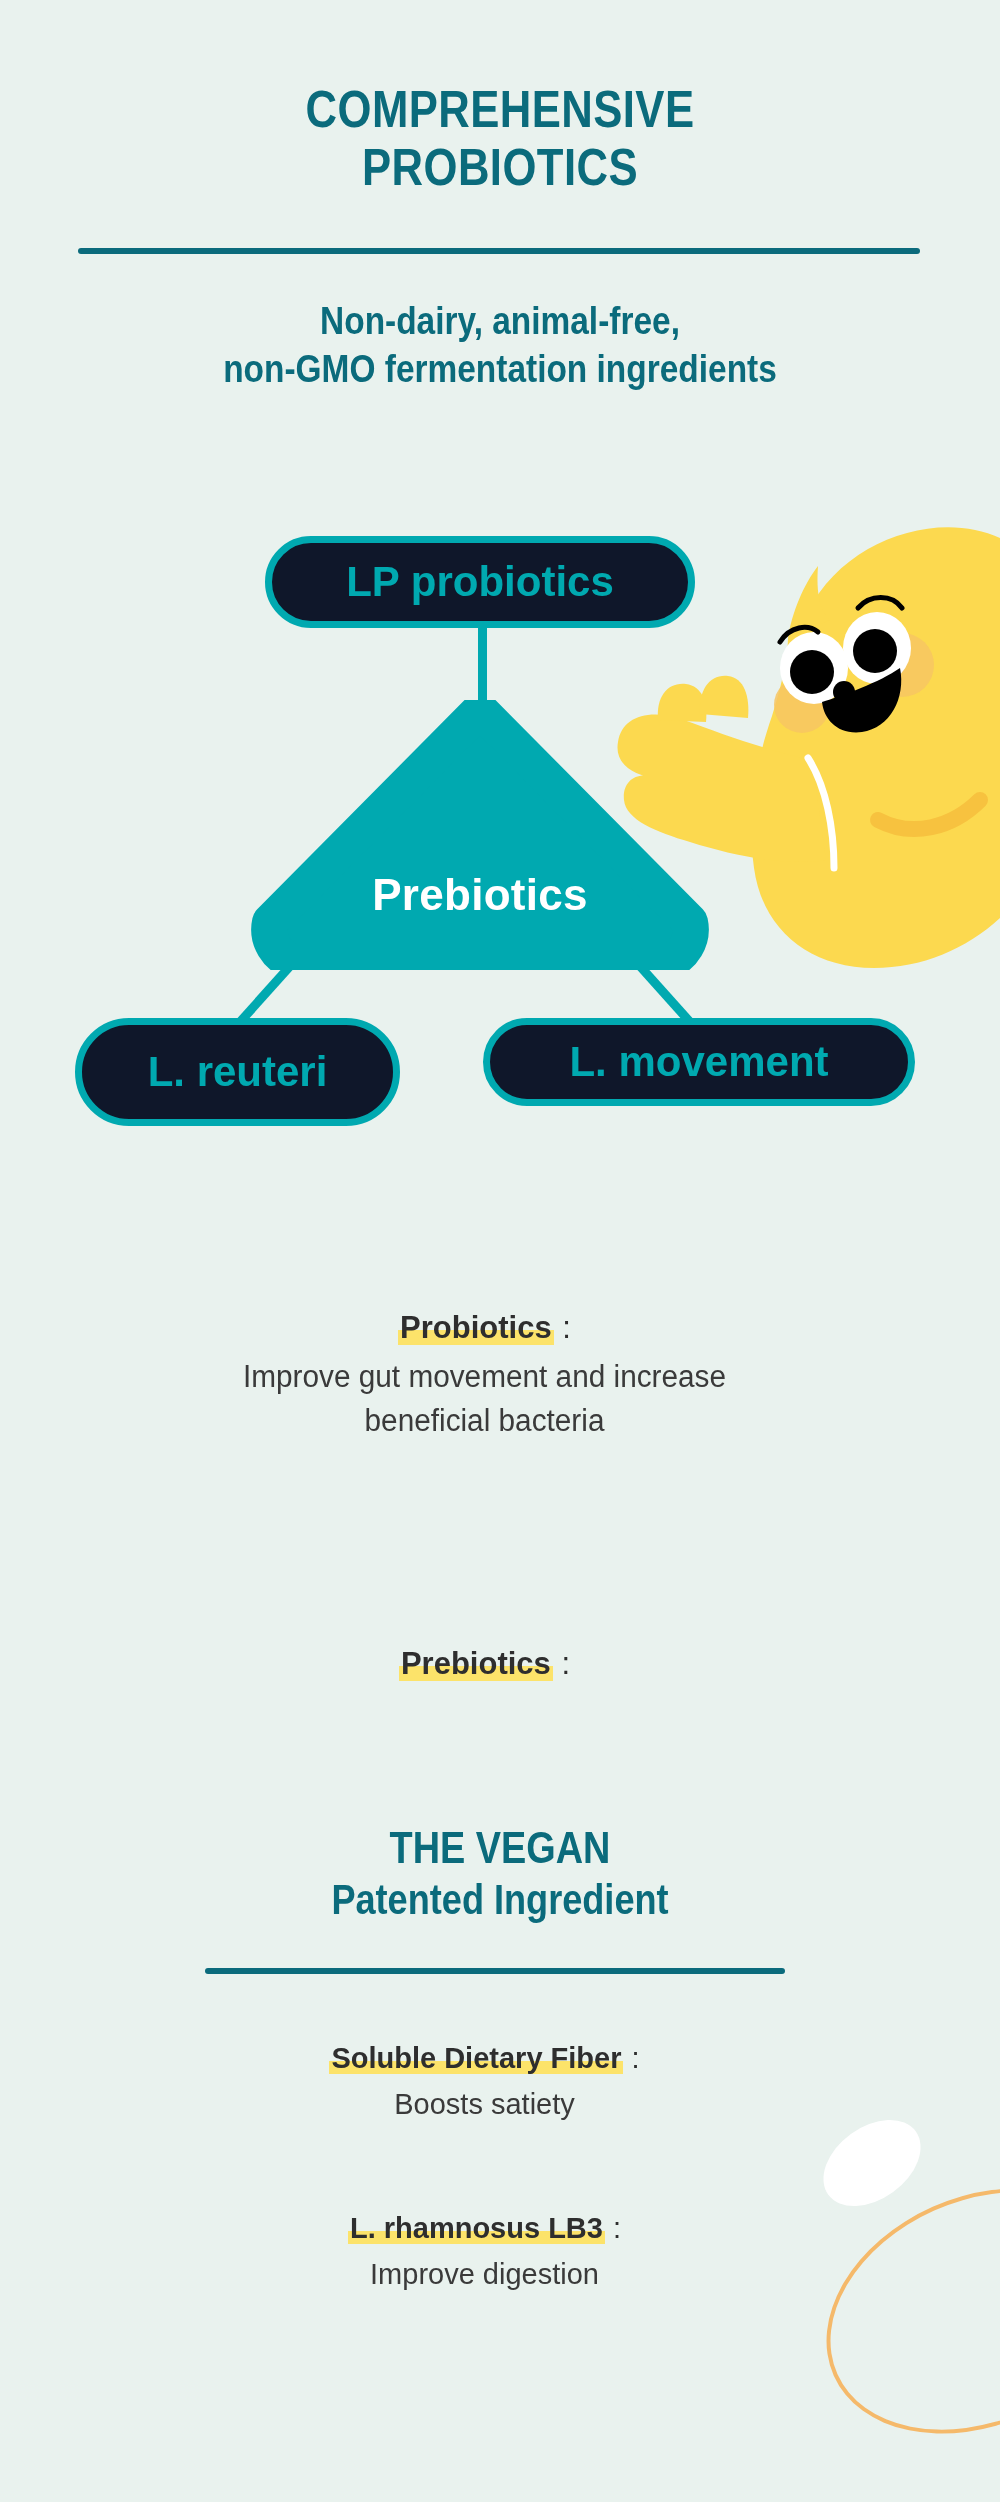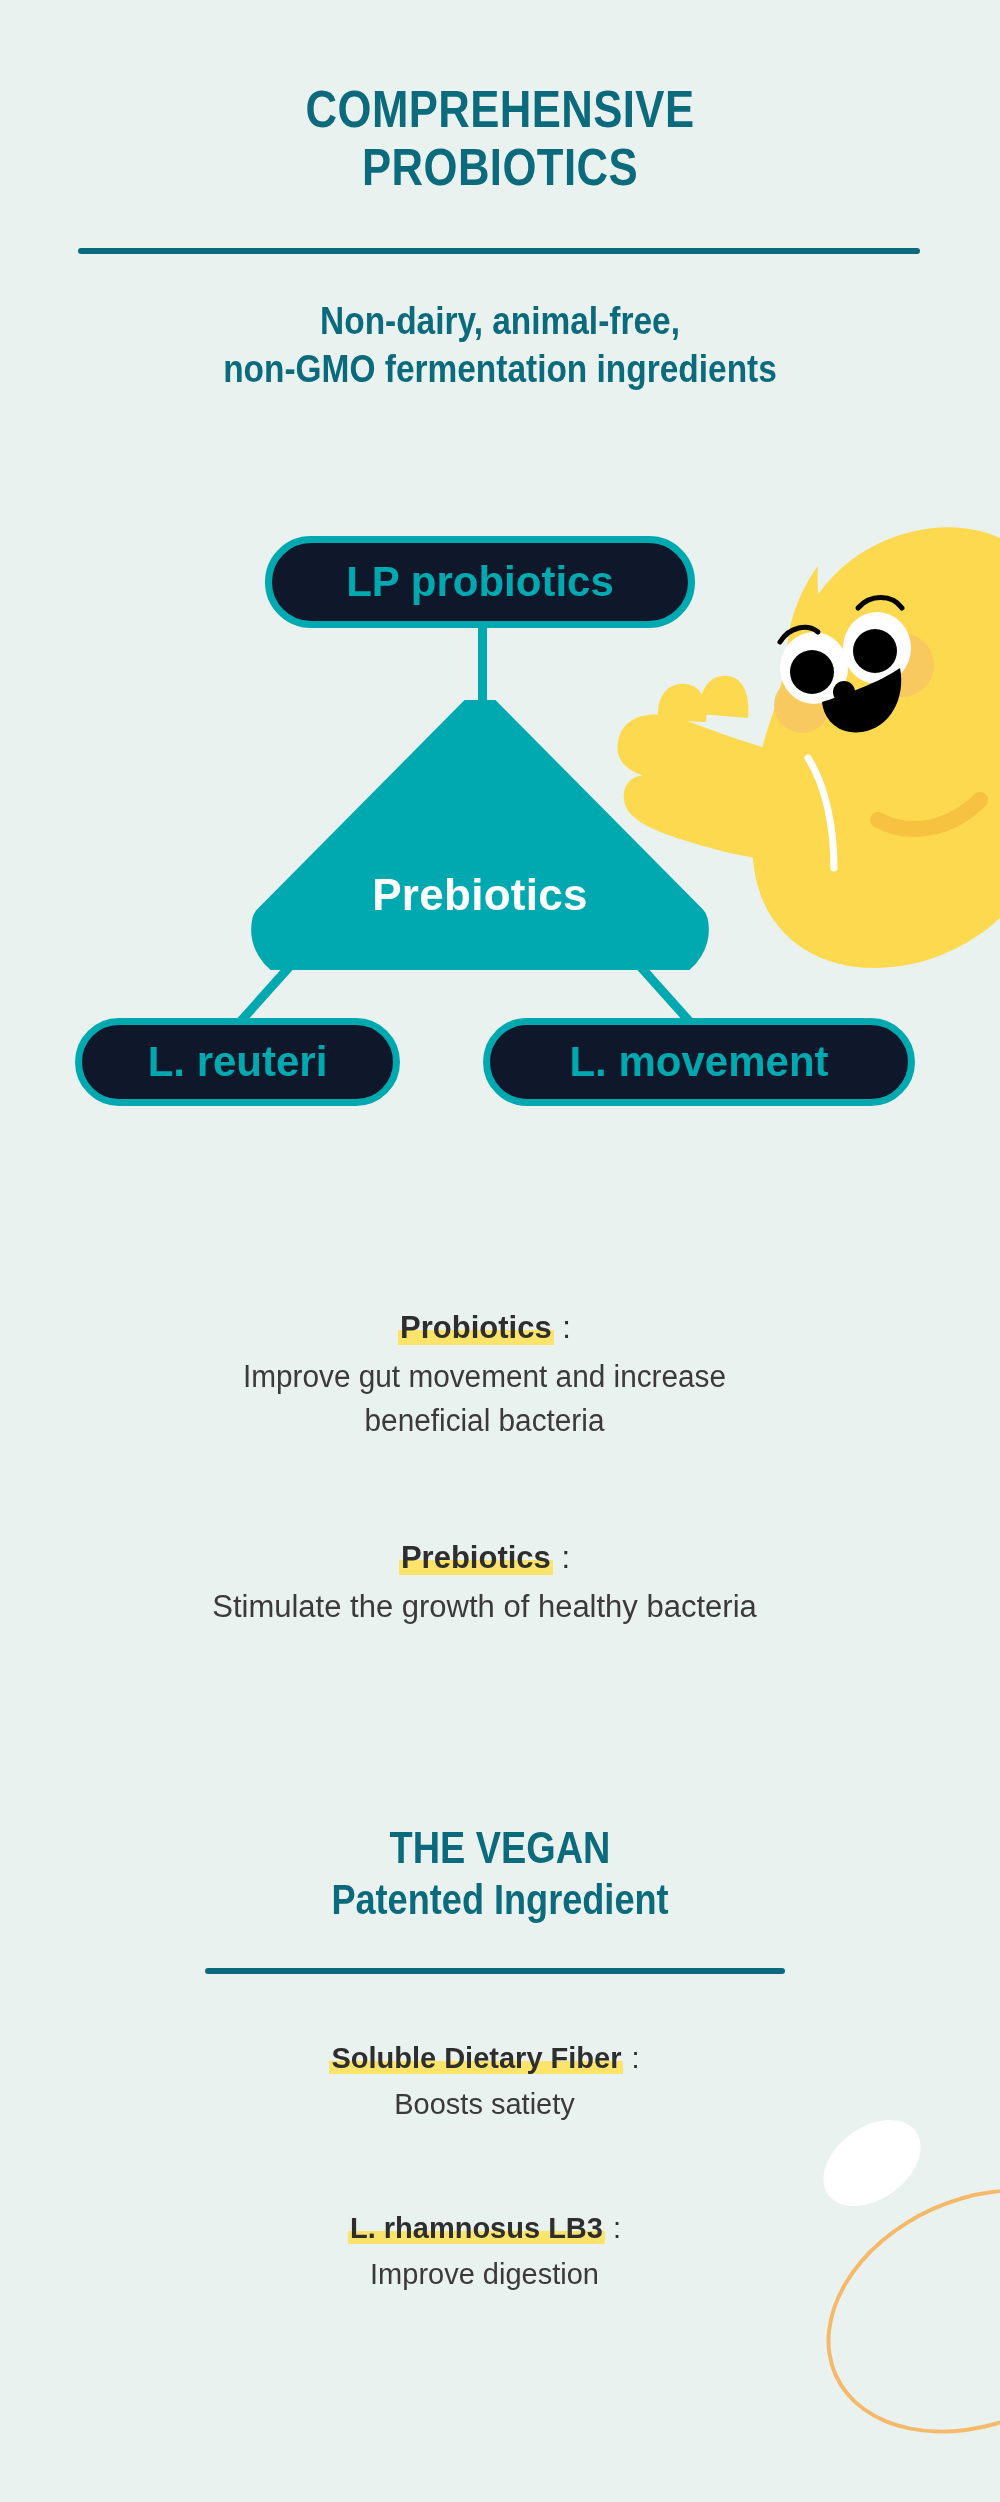--- a/index.html
+++ b/index.html
@@ -49,21 +49,21 @@
   .conn-vert{left:478px;top:622px;width:9px;height:85px;}
 
   .pill{
     position:absolute;background:#0f172a;
     border:7px solid #00a9b0;border-radius:60px;
     display:flex;align-items:center;justify-content:center;
     color:#00a9b0;font-weight:bold;
     box-sizing:border-box;
   }
   .pill-top{left:265px;top:536px;width:430px;height:92px;font-size:42px;}
-  .pill-bl{left:75px;top:1018px;width:325px;height:88px;font-size:42px;}
+  .pill-bl{left:75px;top:1018px;width:325px;height:108px;font-size:42px;}
   .pill-br{left:483px;top:1018px;width:432px;height:88px;font-size:42px;}
 
   .triangle-wrap{position:absolute;left:250px;top:700px;width:460px;height:270px;}
   .tri-label{
     position:absolute;left:0;top:170px;width:460px;text-align:center;
     color:#ffffff;font-size:44px;font-weight:bold;
     letter-spacing:.3px;
   }
 
   
@@ -74,21 +74,21 @@
     padding:0 2px;
   }
   .colon{font-size:31px;color:#2e2e2e;}
   .desc{
     color:#3a3a3a;font-size:31px;line-height:1.42;margin-top:9px;
     transform:scaleX(.96);transform-origin:50% 0;
   }
   .desc-wide{transform:none;}
 
   .blk-probiotics{top:1310px;}
-  .blk-prebiotics{top:1540px;}
+  .blk-prebiotics{top:1646px;}
 
   
   .vegan-title{
     position:absolute;left:0;top:1822px;width:1000px;text-align:center;
     color:#0b6b7c;font-size:44px;font-weight:bold;line-height:1.2;
     transform:scaleX(.86);transform-origin:50% 0;
   }
   .vegan-line2{font-size:42px;}
   .rule-vegan{
     position:absolute;left:205px;top:1968px;width:580px;height:6px;
@@ -201,23 +201,20 @@
     <div class="desc">
       <div>Improve gut movement and increase</div>
       <div>beneficial bacteria</div>
     </div>
   </div>
 
   <div class="block blk-prebiotics">
     <div>
       <span class="term">Prebiotics</span><span class="colon"> :</span>
     </div>
-    <div class="desc desc-wide">
-      <div>Stimulate the growth of healthy bacteria</div>
-    </div>
   </div>
 
   <div class="vegan-title">
     <div>THE VEGAN</div>
     <div class="vegan-line2">Patented Ingredient</div>
   </div>
   <div class="rule-vegan"></div>
 
   <div class="block blk-fiber">
     <div>

